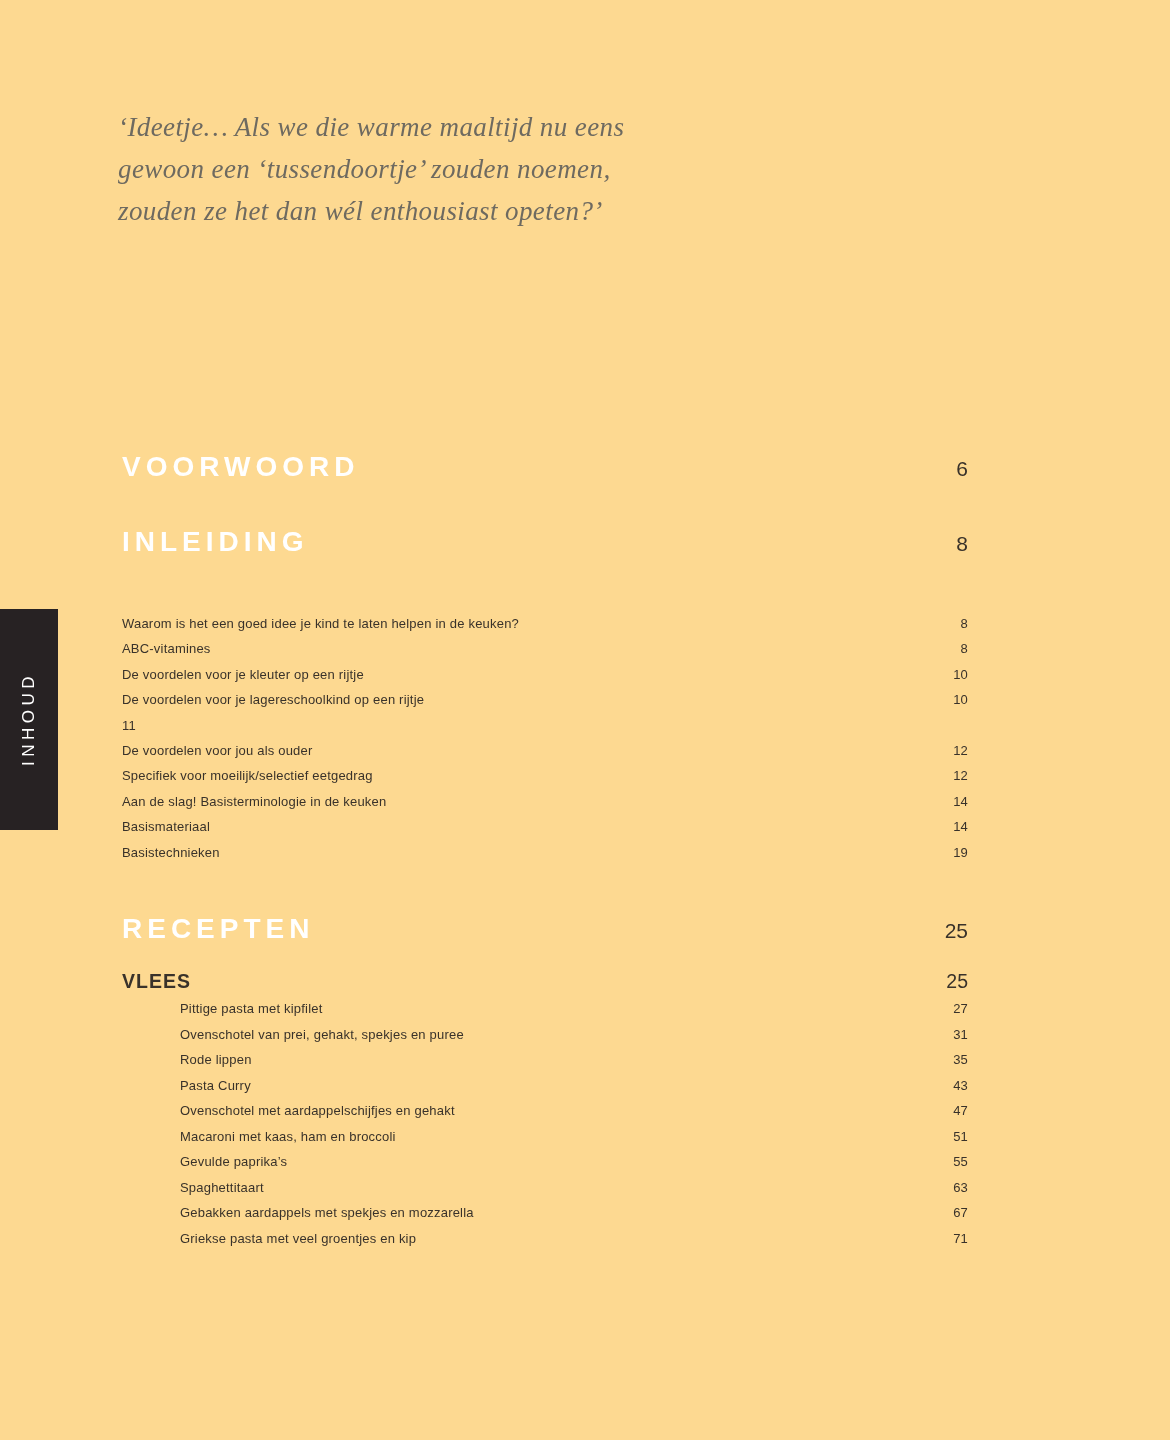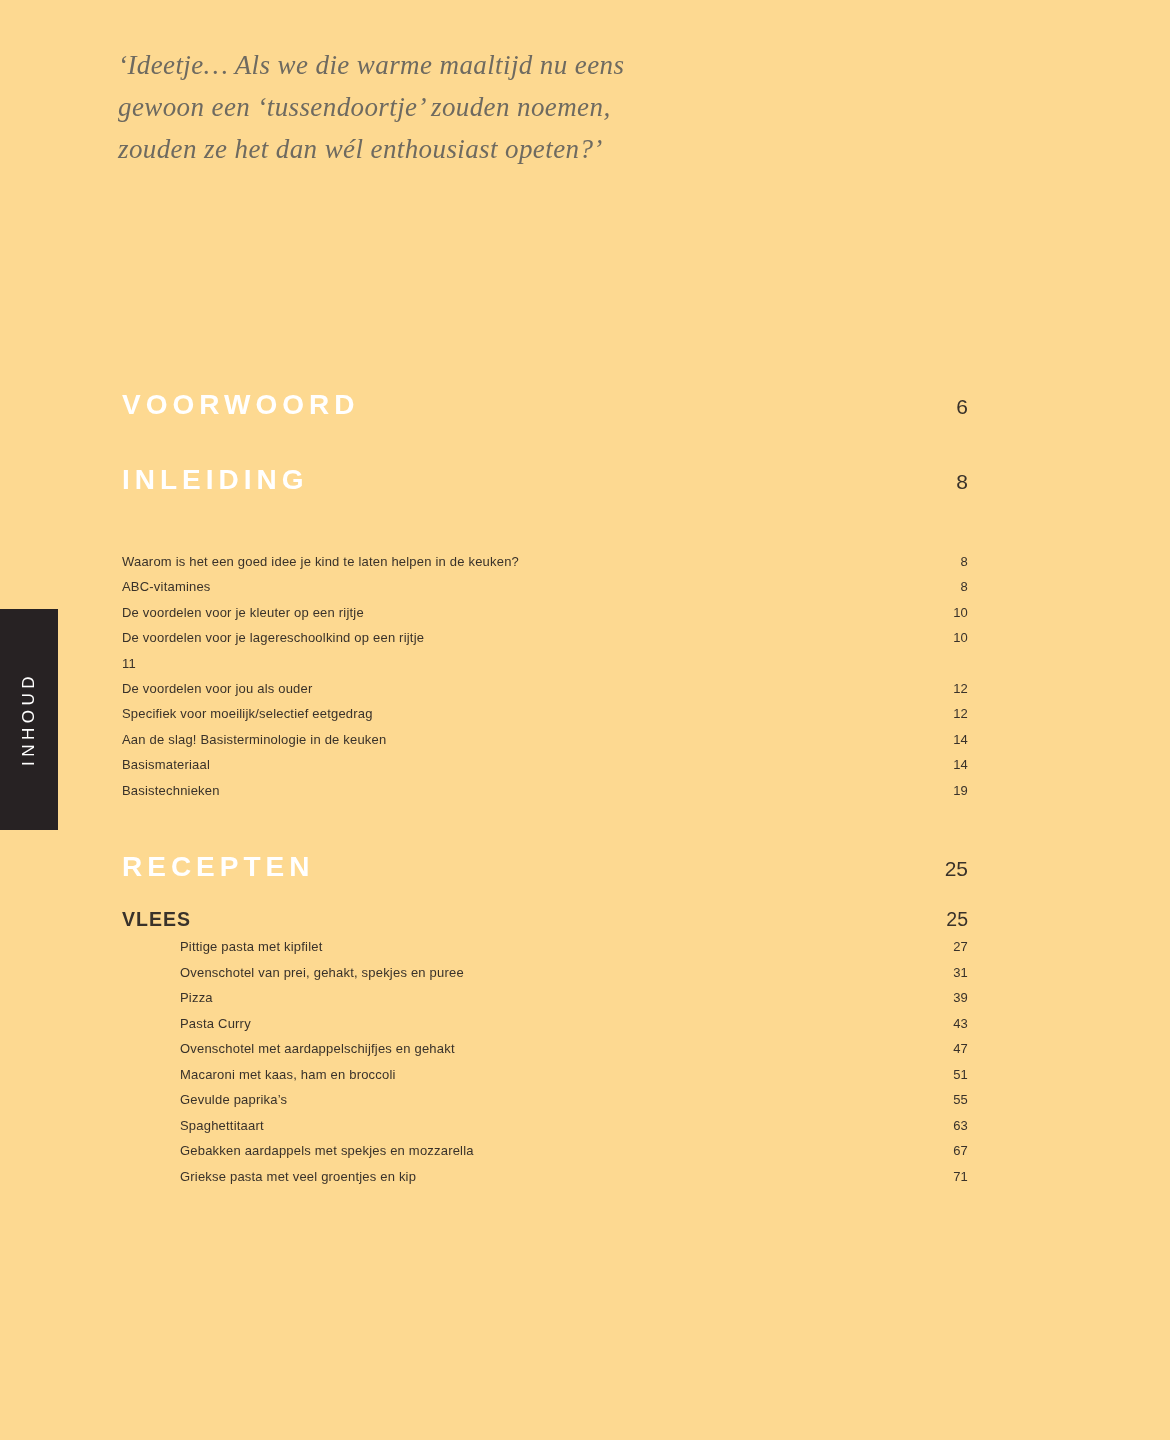--- a/index.html
+++ b/index.html
@@ -13,21 +13,21 @@
     overflow: hidden;
     background: #FDD991;
     font-family: "Liberation Sans", sans-serif;
     color: #39322A;
   }
   .content {
     margin-left: 122px;
     width: 846px;
   }
   .quote {
-    padding-top: 44px;
+    padding-top: 106px;
     margin-left: -4px;
     font-family: "Liberation Serif", serif;
     font-style: italic;
     font-size: 27px;
     line-height: 42px;
     letter-spacing: 0.4px;
     color: #6E6A60;
   }
   .row {
     display: flex;
@@ -169,22 +169,22 @@
   <div class="recipe-list">
     <div class="row item-row">
       <span class="label">Pittige pasta met kipfilet</span>
       <span class="page">27</span>
     </div>
     <div class="row item-row">
       <span class="label">Ovenschotel van prei, gehakt, spekjes en puree</span>
       <span class="page">31</span>
     </div>
     <div class="row item-row">
-      <span class="label">Pizza</span>
-      <span class="page">39</span>
+      <span class="label">Rode lippen</span>
+      <span class="page">35</span>
     </div>
     <div class="row item-row">
       <span class="label">Pasta Curry</span>
       <span class="page">43</span>
     </div>
     <div class="row item-row">
       <span class="label">Ovenschotel met aardappelschijfjes en gehakt</span>
       <span class="page">47</span>
     </div>
     <div class="row item-row">

